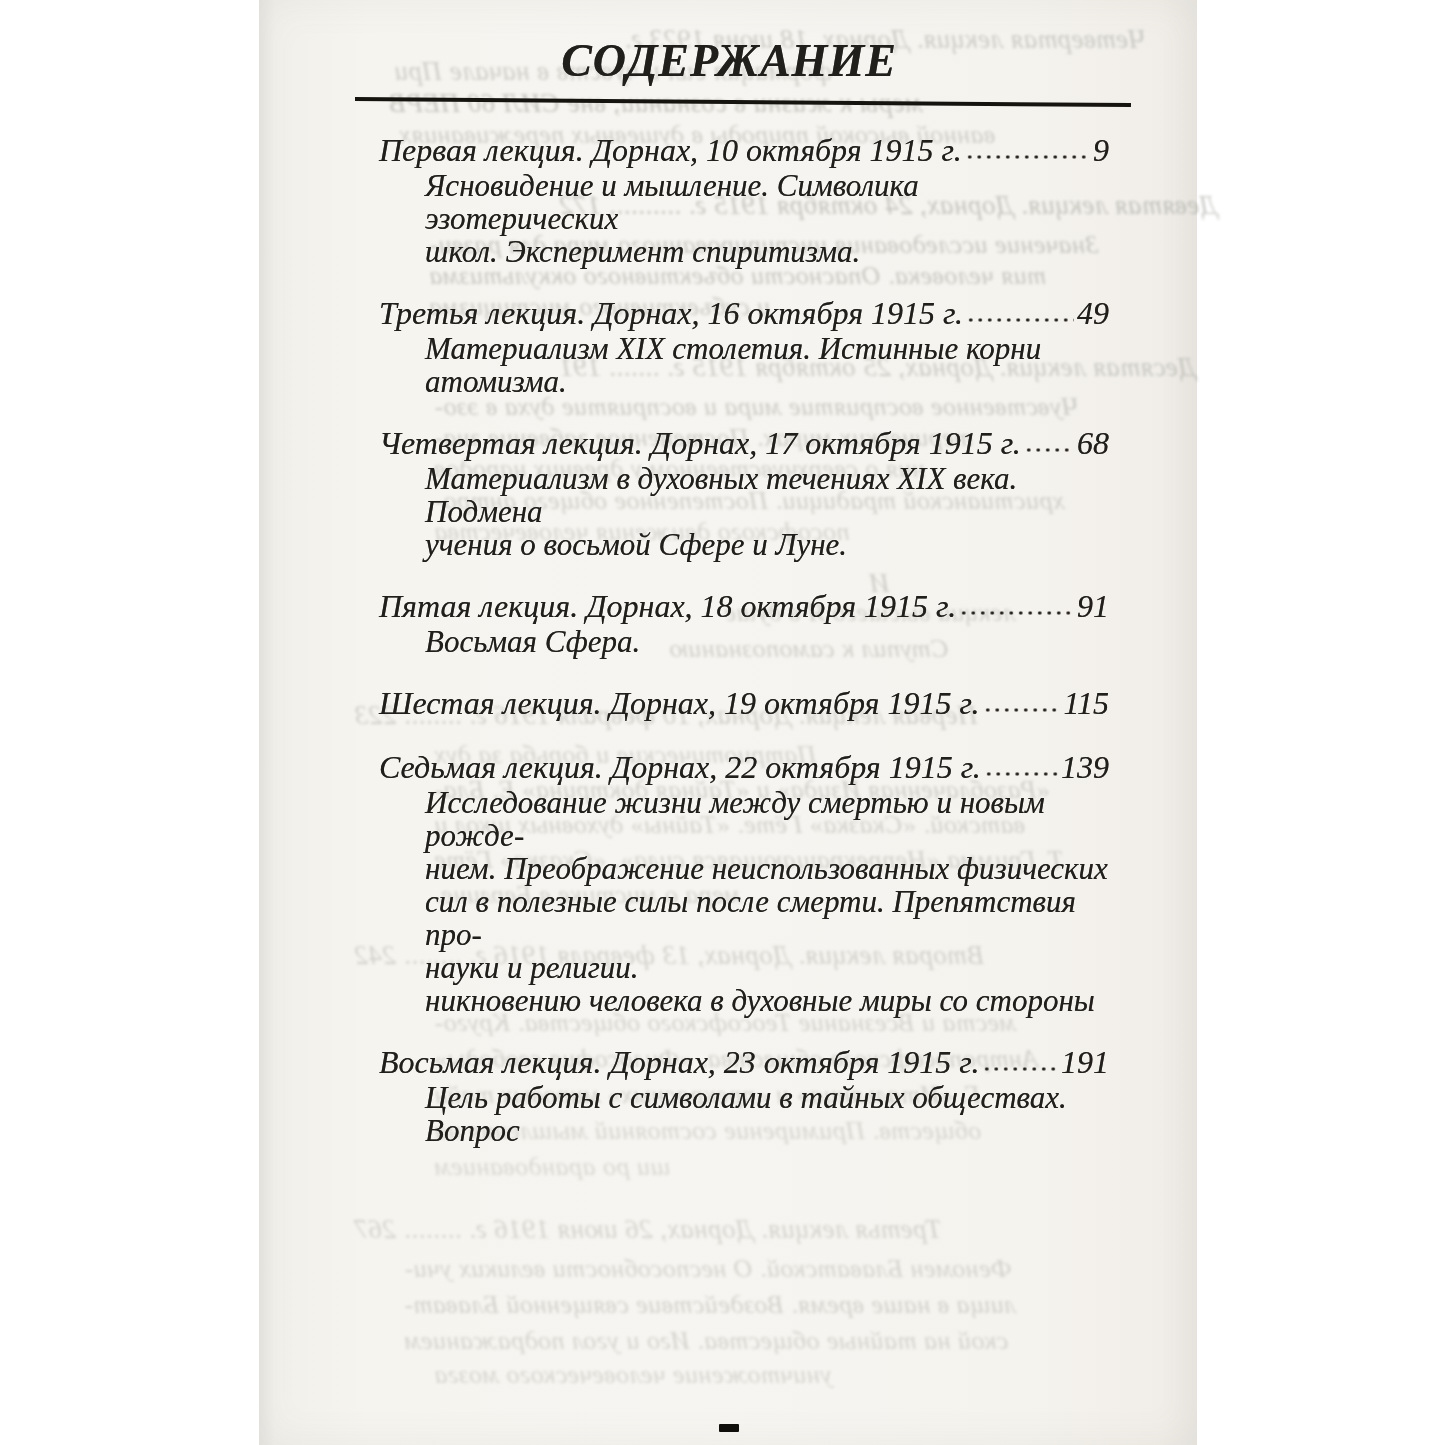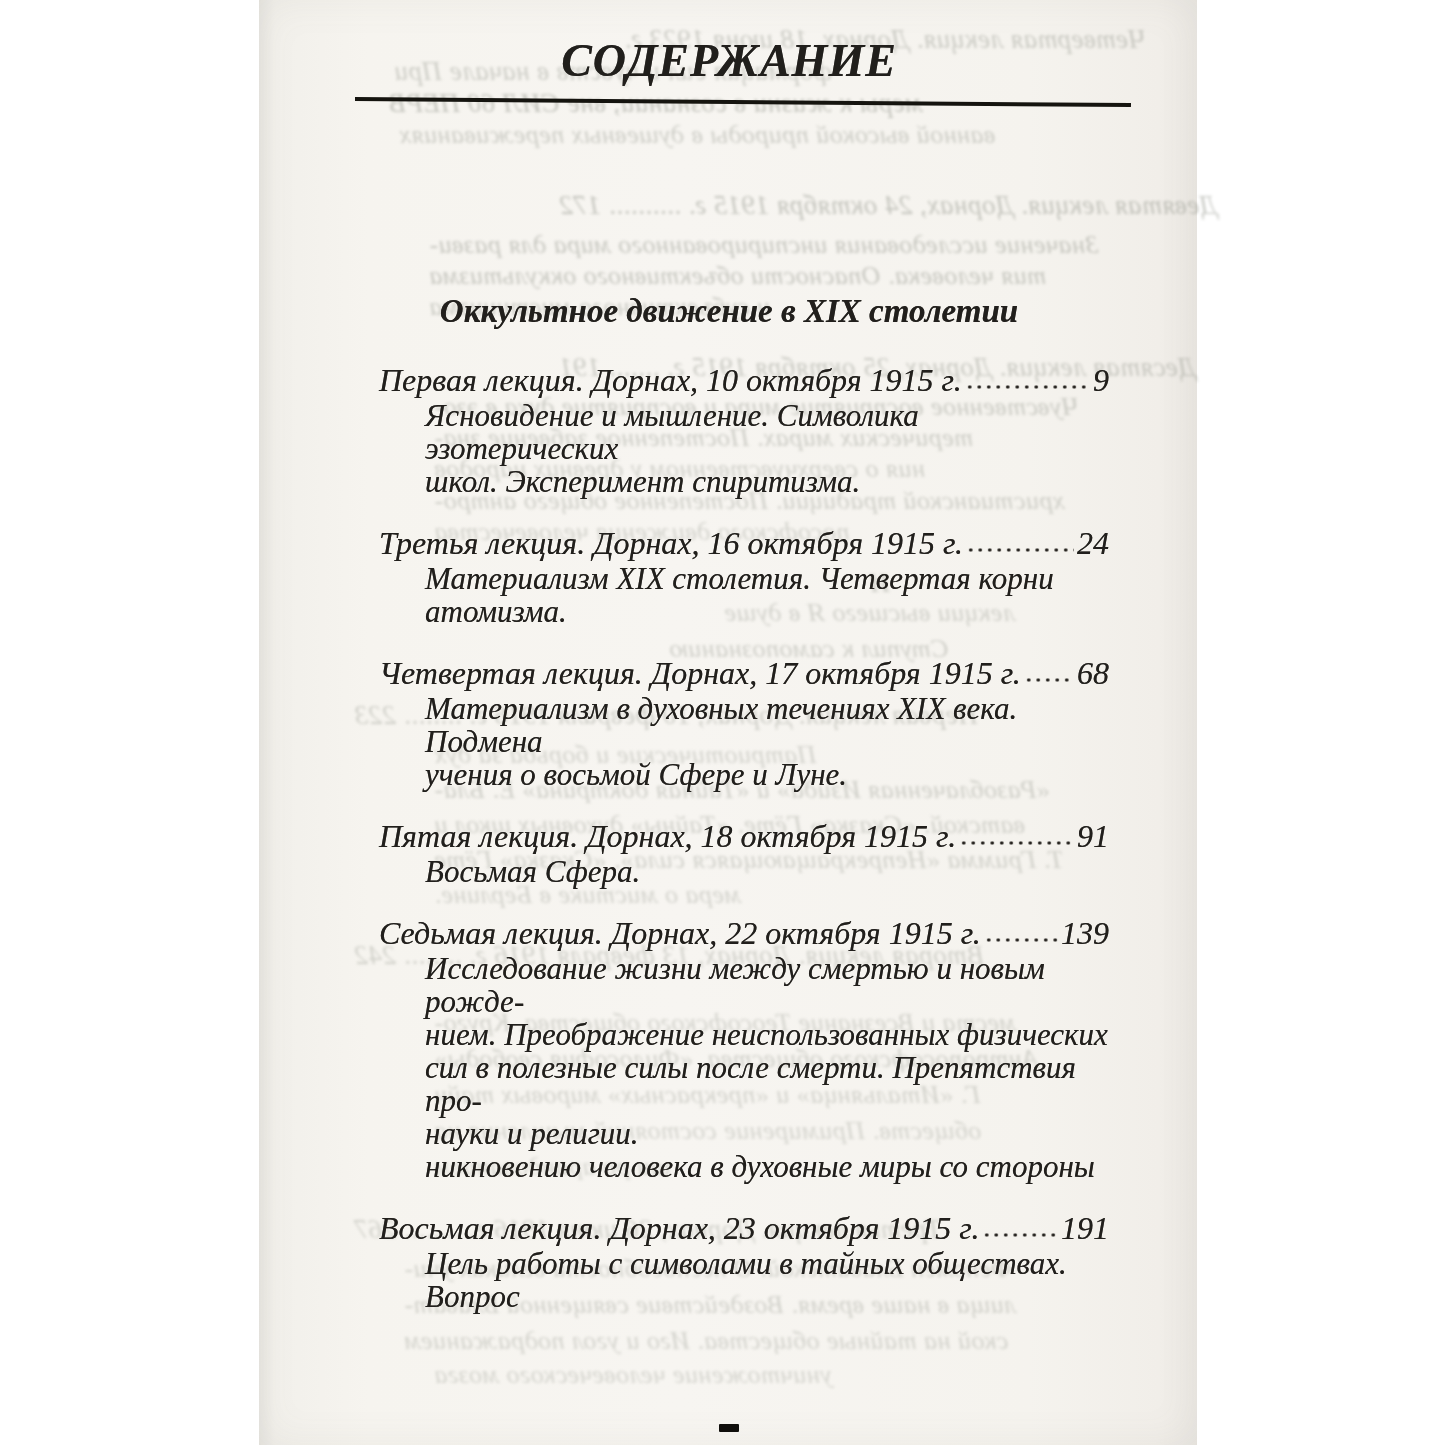--- a/index.html
+++ b/index.html
@@ -103,45 +103,44 @@
     <div class="bleed" style="left:175px;top:1152px;font-size:26px;opacity:.30">ши ро арандованием</div>
     <div class="bleed" style="left:95px;top:1214px;font-size:27px;opacity:.34">Третья лекция. Дорнах, 26 июня 1916 г. ........ 267</div>
     <div class="bleed" style="left:145px;top:1254px;font-size:26px;opacity:.34">Феномен Блаватской. О неспособности великих учи-</div>
     <div class="bleed" style="left:145px;top:1290px;font-size:26px;opacity:.36">лища в наше время. Воздействие священной Блават-</div>
     <div class="bleed" style="left:145px;top:1326px;font-size:26px;opacity:.34">ской на тайные общества. Иго и угол подражанием</div>
     <div class="bleed" style="left:175px;top:1360px;font-size:26px;opacity:.32">уничтожение человеческого мозга</div>
 
     <div class="content">
       <div class="title">СОДЕРЖАНИЕ</div>
       <div class="rule"></div>
-      <div class="section-heading">Оккультное движение в XIX столетии</div>
 
       <div class="entries">
 
         <div class="entry">
           <div class="entry-line">
             <span class="entry-title">Первая лекция. Дорнах, 10 октября 1915 г.</span>
             <span class="leader"></span>
             <span class="page-num">9</span>
           </div>
           <div class="desc">
             <div>Ясновидение и мышление. Символика эзотерических</div>
             <div>школ. Эксперимент спиритизма.</div>
           </div>
         </div>
 
 
         <div class="entry">
           <div class="entry-line">
             <span class="entry-title">Третья лекция. Дорнах, 16 октября 1915 г.</span>
             <span class="leader"></span>
-            <span class="page-num">24</span>
-          </div>
-          <div class="desc">
-            <div>Материализм XIX столетия. Четвертая корни атомизма.</div>
+            <span class="page-num">49</span>
+          </div>
+          <div class="desc">
+            <div>Материализм XIX столетия. Истинные корни атомизма.</div>
           </div>
         </div>
 
         <div class="entry">
           <div class="entry-line">
             <span class="entry-title">Четвертая лекция. Дорнах, 17 октября 1915 г.</span>
             <span class="leader"></span>
             <span class="page-num">68</span>
           </div>
           <div class="desc">
@@ -155,20 +154,25 @@
             <span class="entry-title">Пятая лекция. Дорнах, 18 октября 1915 г.</span>
             <span class="leader"></span>
             <span class="page-num">91</span>
           </div>
           <div class="desc">
             <div>Восьмая Сфера.</div>
           </div>
         </div>
 
         <div class="entry">
+          <div class="entry-line">
+            <span class="entry-title">Шестая лекция. Дорнах, 19 октября 1915 г.</span>
+            <span class="leader"></span>
+            <span class="page-num">115</span>
+          </div>
         </div>
 
         <div class="entry">
           <div class="entry-line">
             <span class="entry-title">Седьмая лекция. Дорнах, 22 октября 1915 г.</span>
             <span class="leader"></span>
             <span class="page-num">139</span>
           </div>
           <div class="desc">
             <div>Исследование жизни между смертью и новым рожде-</div>

